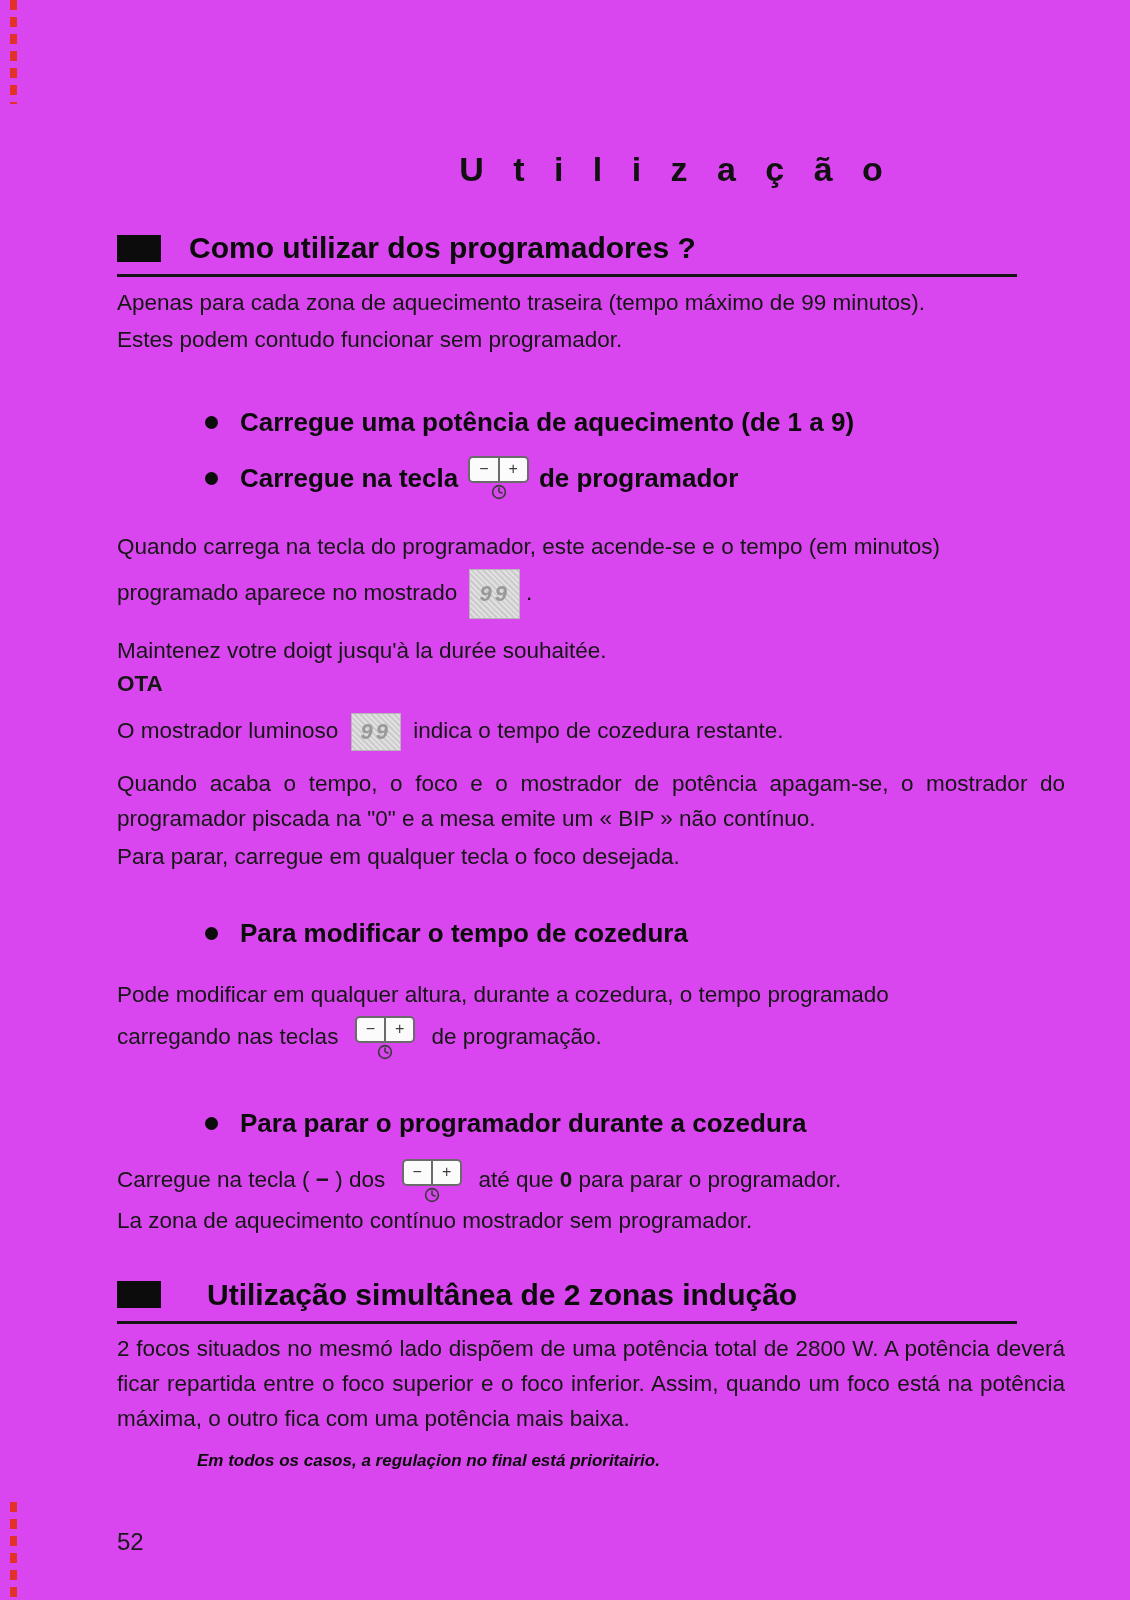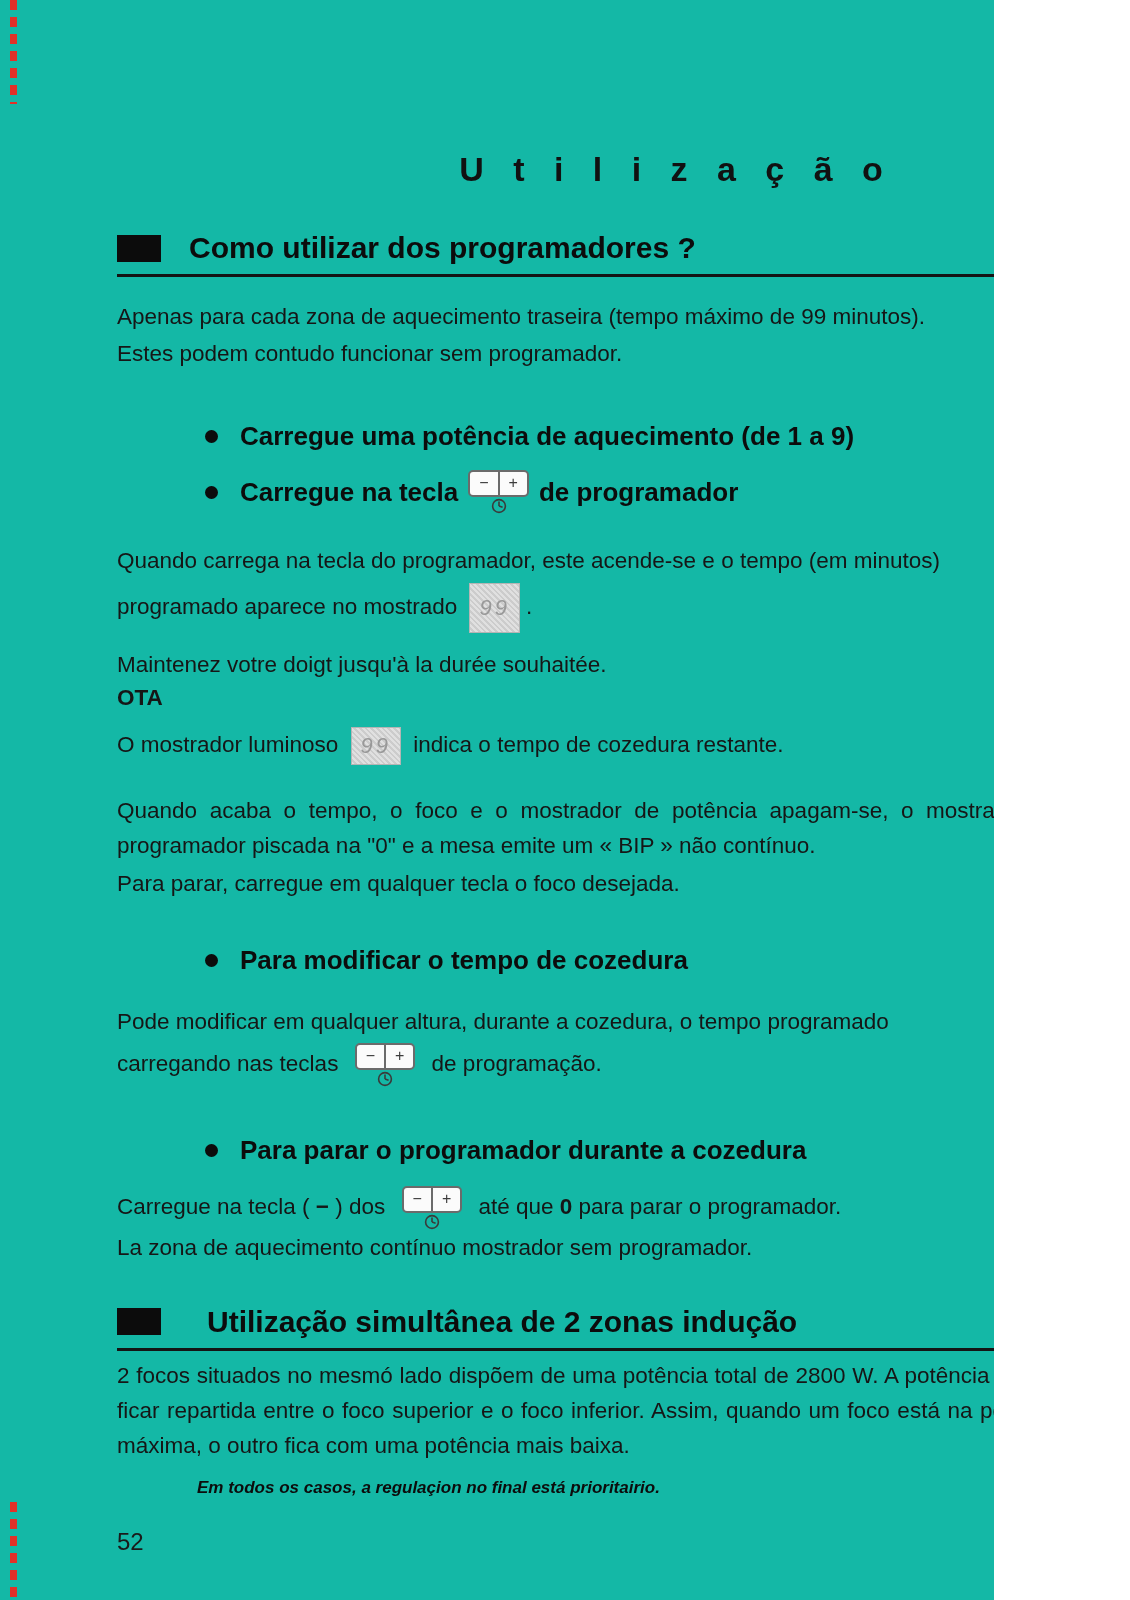--- a/index.html
+++ b/index.html
@@ -1,19 +1,19 @@
 <!DOCTYPE html>
 <html><head>
 <meta charset="utf-8">
 <style>
   html,body{margin:0;padding:0;background:#ffffff;}
   .page{
     position:relative;
-    width:994px;height:1600px;
-    background:#14b8a6;
+    width:1130px;height:1600px;
+    background:#d946ef;
     font-family:"Liberation Sans", sans-serif;
     color:#161616;
     overflow:hidden;
   }
   .red-dash{position:absolute;left:10px;width:7px;
     background:repeating-linear-gradient(to bottom,#e23128 0 10px,transparent 10px 17px);}
   .red-dash-top{top:0;height:104px;}
   .red-dash-bottom{bottom:0;height:98px;}
   .content{position:absolute;left:117px;top:0;width:948px;}
 
@@ -25,37 +25,37 @@
     letter-spacing:10px;
     color:#111;
   }
 
   .section-heading{display:flex;align-items:center;margin-top:42px;}
   .sq{display:inline-block;width:44px;height:27px;background:#0c0c0c;margin-right:28px;flex:0 0 auto;}
   .sh-text{font-size:30px;font-weight:700;color:#0c0c0c;}
   .rule{height:3px;background:#141414;width:900px;margin-top:9px;}
 
   .body{font-size:22.5px;line-height:1.38;margin:0;}
-  .intro{margin-top:24px;}
+  .intro{margin-top:10px;}
   .intro2{margin-top:6px;}
 
   .bullet-line{display:flex;align-items:center;margin-left:88px;}
   .dot{display:inline-block;width:13px;height:13px;border-radius:50%;background:#0c0c0c;margin-right:22px;flex:0 0 auto;}
   .bl-text{font-size:26px;font-weight:700;color:#0c0c0c;display:inline-flex;align-items:center;flex-wrap:wrap;}
 
   .mt-bullet1{margin-top:52px;}
   .mt-bullet2{margin-top:18px;}
   .mt-bullet3{margin-top:46px;}
   .mt-bullet4{margin-top:48px;}
 
   .para-press{margin-top:26px;line-height:1.9;}
   .maintain{margin-top:16px;}
   .ota{font-weight:700;margin-top:2px;}
   .display-line{margin-top:14px;}
-  .para-just{text-align:justify;margin-top:29px;line-height:1.55;}
+  .para-just{text-align:justify;margin-top:16px;line-height:1.55;}
   .stop-any{margin-top:4px;}
   .modify-l1{margin-top:30px;}
   .modify-l2{margin-top:6px;line-height:1.6;}
   .stop-line{margin-top:20px;line-height:1.6;}
   .stop-line2{margin-top:2px;}
   .sect2-para{margin-top:8px;}
   .note{margin-top:14px;margin-left:80px;font-size:17px;font-weight:700;font-style:italic;color:#0c0c0c;}
   .bold{font-weight:700;}
 
   .mt-sect2{margin-top:42px;gap:18px;}
@@ -75,21 +75,21 @@
   .pk-last{border-right:none;}
   .pk-clock{display:inline-flex;line-height:0;}
 
   
   .disp{
     display:inline-block;
     background-color:#cccccc;
     background-image:repeating-linear-gradient(45deg,rgba(255,255,255,.4) 0 2px,transparent 2px 4px);
     border:1px solid #b5b5b5;
     color:#999999;
-    font-style:italic;font-weight:400;
+    font-style:italic;font-weight:700;
     font-size:22px;letter-spacing:3px;
     padding:3px 9px;
     vertical-align:middle;
     margin:0 6px;
   }
 
   .page-number{position:absolute;left:117px;bottom:44px;font-size:24px;color:#1a1a1a;}
 </style>
 </head>
 <body>

